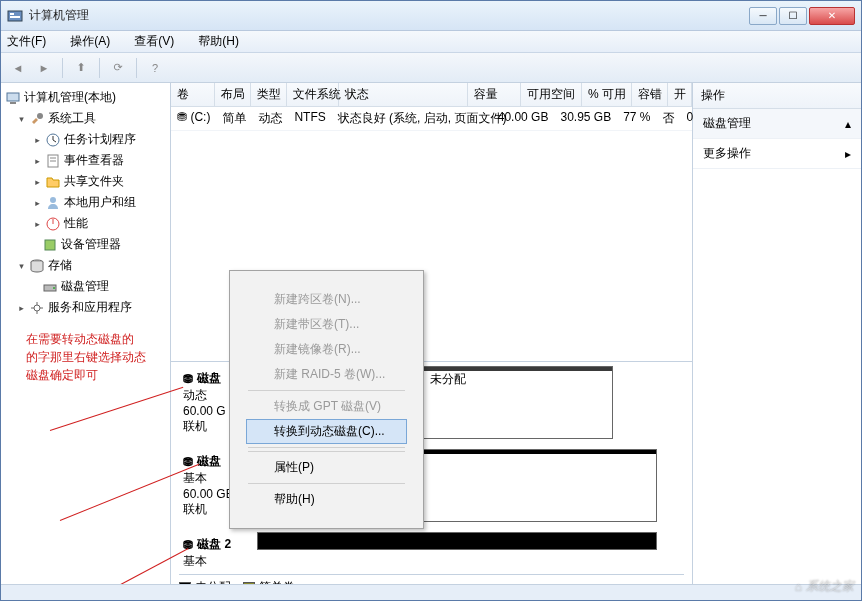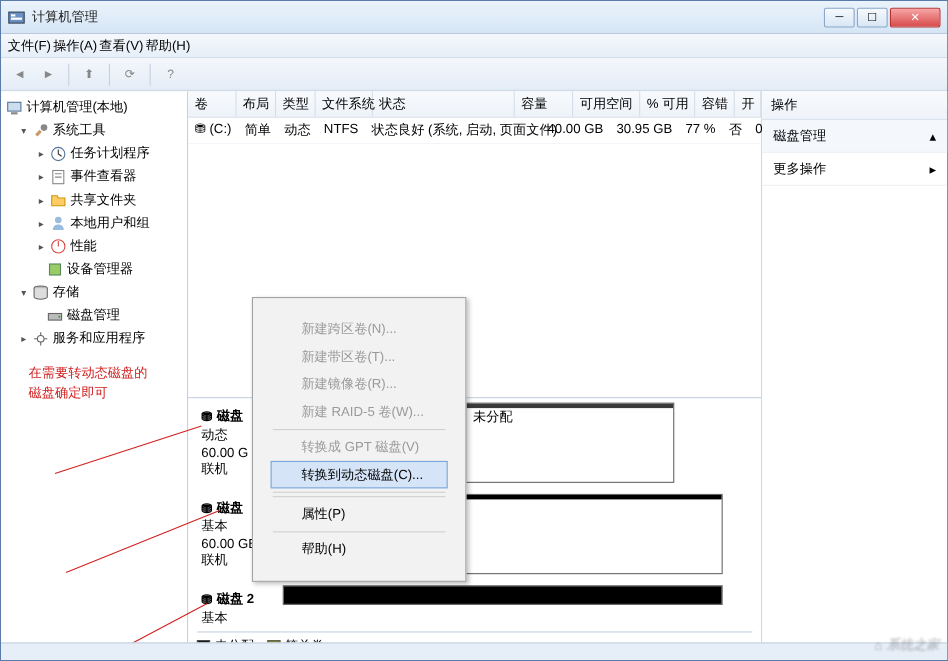--- a/index.html
+++ b/index.html
@@ -7,21 +7,21 @@
 
 .window { width: 862px; height: 601px; border: 1px solid #5a7aa8; display: flex; flex-direction: column; }
 
 .titlebar { height: 30px; background: linear-gradient(#eaf3fb, #d6e5f5); display: flex; align-items: center; padding: 0 6px; border-bottom: 1px solid #b8c8dd; }
 .titlebar-icon { width: 16px; height: 16px; margin-right: 6px; }
 .titlebar-text { flex: 1; color: #222; }
 .window-controls { display: flex; gap: 2px; }
 .wbtn { width: 28px; height: 18px; border: 1px solid #8aa8c8; background: linear-gradient(#f5f9fd,#d9e7f5); border-radius: 2px; display:flex;align-items:center;justify-content:center; font-size:10px; }
 .wbtn.close { background: linear-gradient(#f7a6a6,#d94b4b); border-color:#b83232; color:#fff; width:46px; }
 
-.menubar { height: 22px; background: linear-gradient(#f5f8fc,#e6eef8); display: flex; align-items: center; padding: 0 6px; gap: 2px; border-bottom:1px solid #c9d6e6; }
+.menubar { height: 22px; background: linear-gradient(#f5f8fc,#e6eef8); display: flex; align-items: center; padding: 0 6px; gap: 24px; border-bottom:1px solid #c9d6e6; }
 
 .toolbar { height: 30px; background: linear-gradient(#f4f7fb,#e3ecf6); border-bottom:1px solid #c4d1e0; display:flex; align-items:center; padding:0 6px; gap:4px; }
 .tbtn { width:22px; height:22px; border:1px solid transparent; display:flex;align-items:center;justify-content:center; font-size:11px; color:#888; }
 .tdiv { width:1px; height:20px; background:#c4d1e0; margin:0 3px; }
 
 .body { flex:1; display:flex; min-height:0; }
 
 .left-pane { width:170px; border-right:1px solid #c4d1e0; background:#fff; padding:4px 2px; overflow:hidden; }
 .tree-item { display:flex; align-items:center; padding:2px 2px; gap:3px; white-space:nowrap; }
 .tree-indent1 { padding-left:14px; }
@@ -346,20 +346,21 @@
   <div class="cm-item highlight">转换到动态磁盘(C)...</div>
   <div class="cm-sep"></div>
   <div class="cm-sep"></div>
   <div class="cm-item">属性(P)</div>
   <div class="cm-sep"></div>
   <div class="cm-item">帮助(H)</div>
 </div>
 
 <div class="annotation">
   <div>在需要转动态磁盘的</div>
+  <div>的字那里右键选择动态</div>
   <div>磁盘确定即可</div>
 </div>
 <div class="red-line" style="left:50px;top:430px;transform:rotate(-18deg);width:140px"></div>
 <div class="red-line" style="left:60px;top:520px;transform:rotate(-22deg);width:150px"></div>
 <div class="red-line" style="left:100px;top:595px;transform:rotate(-28deg);width:100px"></div>
 
 <div class="footer-bar"></div>
 
 <div class="watermark">
   <span>⌂</span>

